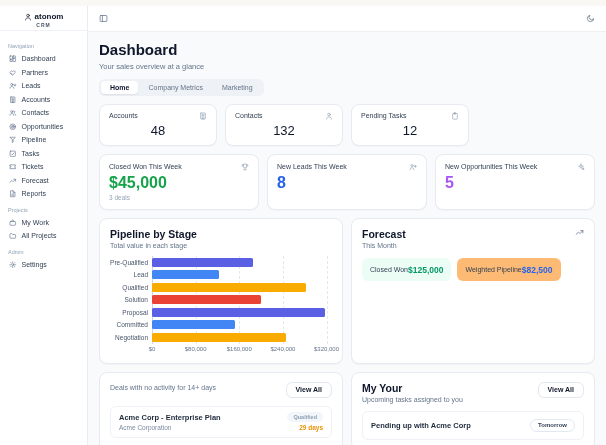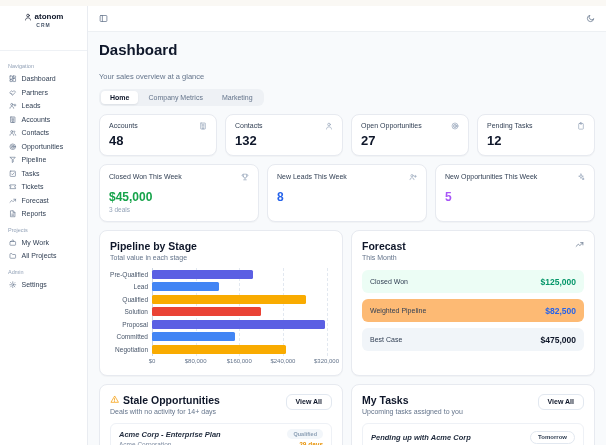--- a/index.html
+++ b/index.html
@@ -10,21 +10,21 @@
     color:#0f172a;
   }
   .app { display:flex; margin-top:6px; height:439px; background:#f8fafc; }
 
   
   .sidebar {
     width:88px; min-width:88px; background:#ffffff;
     border-right:1px solid #e9ecf1; display:flex; flex-direction:column;
   }
   .sb-head {
-    padding:6px 4px 22px; border-bottom:1px solid #eef1f5; text-align:center;
+    padding:6px 4px 2px; border-bottom:1px solid #eef1f5; text-align:center;
   }
   .sb-logo-row { display:flex; align-items:center; justify-content:center; gap:3px; }
   .sb-logo-row .icon svg { width:8px; height:8px; }
   .sb-logo-name { font-size:8px; font-weight:700; color:#0f172a; }
   .sb-logo-sub { font-size:5px; font-weight:700; letter-spacing:1px; color:#475569; margin-top:1px; }
   .sb-body { padding:6px 6px; }
   .sb-section-label { font-size:5.5px; color:#94a3b8; margin:6px 2px 3px; }
   .sb-item {
     display:flex; align-items:center; gap:5px; padding:3px 3px;
     border-radius:4px; cursor:pointer; height:13.5px;
@@ -39,46 +39,46 @@
   .main { flex:1; display:flex; flex-direction:column; min-width:0; }
   .topbar {
     height:26px; background:#ffffff; border-bottom:1px solid #edf0f3;
     display:flex; align-items:center; justify-content:space-between; padding:0 11px;
   }
   .topbar .icon { color:#64748b; cursor:pointer; }
   .topbar .icon svg { width:9px; height:9px; }
 
   .content { flex:1; padding:9px 11px; overflow:hidden; }
   .page-title { font-size:15px; font-weight:700; color:#0f172a; }
-  .page-sub { font-size:7.5px; color:#64748b; margin-top:14px; }
+  .page-sub { font-size:7.5px; color:#64748b; margin-top:4px; }
 
   .tabs {
     display:inline-flex; background:#eef1f5; border-radius:6px; padding:2px; margin-top:8px; gap:1px;
   }
   .tab {
     font-size:7px; color:#64748b; padding:3px 9px; border-radius:4px; cursor:pointer; white-space:nowrap;
   }
   .tab.active { background:#ffffff; color:#0f172a; font-weight:700; box-shadow:0 1px 2px rgba(15,23,42,.08); }
 
   
   .card {
     background:#ffffff; border:1px solid #e7eaf0; border-radius:8px;
     box-shadow:0 1px 1px rgba(15,23,42,.03);
   }
   .stats-row { display:grid; grid-template-columns:repeat(4,1fr); gap:8px; margin-top:8px; }
   .stat-card { padding:7px 9px; }
   .stat-top { display:flex; align-items:flex-start; justify-content:space-between; }
   .stat-label { font-size:7px; color:#334155; }
   .stat-top .icon { color:#94a3b8; }
   .stat-top .icon svg { width:8px; height:8px; }
-  .stat-value { font-size:13px; font-weight:700; margin-top:3px; color:#0f172a; }
+  .stat-value { font-size:13px; font-weight:400; margin-top:3px; color:#0f172a;text-align:center; }
 
   .hi-row { display:grid; grid-template-columns:repeat(3,1fr); gap:8px; margin-top:8px; }
   .hi-card { padding:8px 9px; min-height:44px; }
-  .hi-value { font-size:12px; font-weight:700; margin-top:9px; }
+  .hi-value { font-size:16px; font-weight:700; margin-top:3px; }
   .hi-sub { font-size:6.5px; color:#94a3b8; margin-top:2px; }
 
   
   .mid-row { display:grid; grid-template-columns:1fr 1fr; gap:8px; margin-top:8px; }
   .panel { padding:9px 10px; }
   .panel-head { display:flex; align-items:flex-start; justify-content:space-between; }
   .panel-title { font-size:10.5px; font-weight:700; color:#0f172a; display:flex; align-items:center; gap:4px; }
   .panel-title .icon { color:#f59e0b; }
   .panel-title .icon svg { width:9px; height:9px; }
   .panel-sub { font-size:7px; color:#64748b; margin-top:2px; }
@@ -99,39 +99,39 @@
   }
   .plot-area { flex:1; position:relative; }
   .gridline { position:absolute; top:0; bottom:0; width:0; border-left:1px dashed #e2e8f0; }
   .gridline.zero { border-left:1px solid #cbd5e1; }
   .bar-row { height:12.5px; display:flex; align-items:center; position:relative; }
   .bar { height:9px; border-radius:1.5px; }
   .xticks { position:relative; height:10px; margin-left:42px; }
   .xticks span { position:absolute; top:2px; transform:translateX(-50%); font-size:6px; color:#64748b; white-space:nowrap; }
 
   
-  .fc-rows { display:flex; flex-direction:column; gap:6px; margin-top:9px; }
+  .fc-rows { display:flex; flex-direction:row; gap:6px; margin-top:9px; }
   .fc-row {
     display:flex; align-items:center; justify-content:space-between;
     border-radius:6px; padding:6.5px 8px;
   }
   .fc-row .fc-label { font-size:7px; color:#334155; }
   .fc-row .fc-value { font-size:8.5px; font-weight:700; }
   .fc-green { background:#ecfdf5; } .fc-green .fc-value { color:#059669; }
   .fc-blue { background:#fdba74; } .fc-blue .fc-value { color:#2563eb; }
   .fc-gray { background:#f1f5f9; } .fc-gray .fc-value { color:#0f172a; }
   .fc-white { background:#ffffff; border:1px solid #e2e8f0; } .fc-white .fc-value { color:#0f172a; }
 
   
   .list-rows { display:flex; flex-direction:column; gap:6px; margin-top:8px; }
   .list-item {
     display:flex; align-items:center; justify-content:space-between;
     border:1px solid #eef1f6; border-radius:6px; padding:5.5px 8px; background:#fff; cursor:pointer;
   }
-  .li-name { font-size:7.5px; font-weight:600; color:#1e293b;font-style:italic; }
+  .li-name { font-size:7.5px; font-weight:600; color:#1e293b; }
   .li-company { font-size:6.5px; color:#7c8aa0; margin-top:2px; }
   .li-right { display:flex; flex-direction:column; align-items:flex-end; gap:2px; }
   .stage-pill {
     font-size:5.5px; color:#8da0b5; background:#f2f6fa; border-radius:999px; padding:2px 6px; font-weight:600;
   }
   .days { font-size:6.5px; font-weight:700; color:#e8940a; }
   .task-item { padding:7px 8px; }
   .due-pill {
     font-size:6px; font-weight:600; color:#334155; border:1px solid #e2e8f0;
     background:#fff; border-radius:999px; padding:2.5px 7px; white-space:nowrap;
@@ -339,33 +339,20 @@
           <div class="stat-top">
             <span class="stat-label">Contacts</span>
             <span class="icon">
                 <svg viewBox="0 0 24 24">
                   <circle cx="12" cy="7.5" r="4"></circle>
                   <path d="M4.5 21c0-4 3.2-6.5 7.5-6.5s7.5 2.5 7.5 6.5"></path>
                 </svg>
               </span>
           </div>
           <div class="stat-value">132</div>
-        </div>
-        <div class="card stat-card">
-          <div class="stat-top">
-            <span class="stat-label">Open Opportunities</span>
-            <span class="icon">
-                <svg viewBox="0 0 24 24">
-                  <circle cx="12" cy="12" r="9"></circle>
-                  <circle cx="12" cy="12" r="5"></circle>
-                  <circle cx="12" cy="12" r="1.2"></circle>
-                </svg>
-              </span>
-          </div>
-          <div class="stat-value">27</div>
         </div>
         <div class="card stat-card">
           <div class="stat-top">
             <span class="stat-label">Pending Tasks</span>
             <span class="icon">
                 <svg viewBox="0 0 24 24">
                   <rect x="5" y="4.5" width="14" height="17" rx="2"></rect>
                   <rect x="9" y="2.5" width="6" height="4" rx="1"></rect>
                 </svg>
               </span>
@@ -487,42 +474,29 @@
           </div>
           <div class="fc-rows">
             <div class="fc-row fc-green">
               <span class="fc-label">Closed Won</span>
               <span class="fc-value">$125,000</span>
             </div>
             <div class="fc-row fc-blue">
               <span class="fc-label">Weighted Pipeline</span>
               <span class="fc-value">$82,500</span>
             </div>
-            <div class="fc-row fc-gray">
-              <span class="fc-label">Best Case</span>
-              <span class="fc-value">$475,000</span>
-            </div>
           </div>
         </div>
       </div>
 
       
       <div class="mid-row">
         <div class="card panel">
           <div class="panel-head">
             <div>
-              <div class="panel-title">
-                <span class="icon">
-                    <svg viewBox="0 0 24 24">
-                      <path d="M12 3.5L2.5 19.5h19z"></path>
-                      <path d="M12 9.5v4.5M12 16.8v.4"></path>
-                    </svg>
-                  </span>
-                <span>Stale Opportunities</span>
-              </div>
               <div class="panel-sub">Deals with no activity for 14+ days</div>
             </div>
             <button class="view-all-btn">View All</button>
           </div>
           <div class="list-rows">
             <div class="list-item">
               <div>
                 <div class="li-name">Acme Corp - Enterprise Plan</div>
                 <div class="li-company">Acme Corporation</div>
               </div>
@@ -531,21 +505,21 @@
                 <span class="days">29 days</span>
               </div>
             </div>
 
           </div>
         </div>
 
         <div class="card panel">
           <div class="panel-head">
             <div>
-              <div class="panel-title">My Tasks</div>
+              <div class="panel-title">My Your</div>
               <div class="panel-sub">Upcoming tasks assigned to you</div>
             </div>
             <button class="view-all-btn">View All</button>
           </div>
           <div class="list-rows">
             <div class="list-item task-item">
               <div class="li-name">Pending up with Acme Corp</div>
               <span class="due-pill">Tomorrow</span>
             </div>
 

